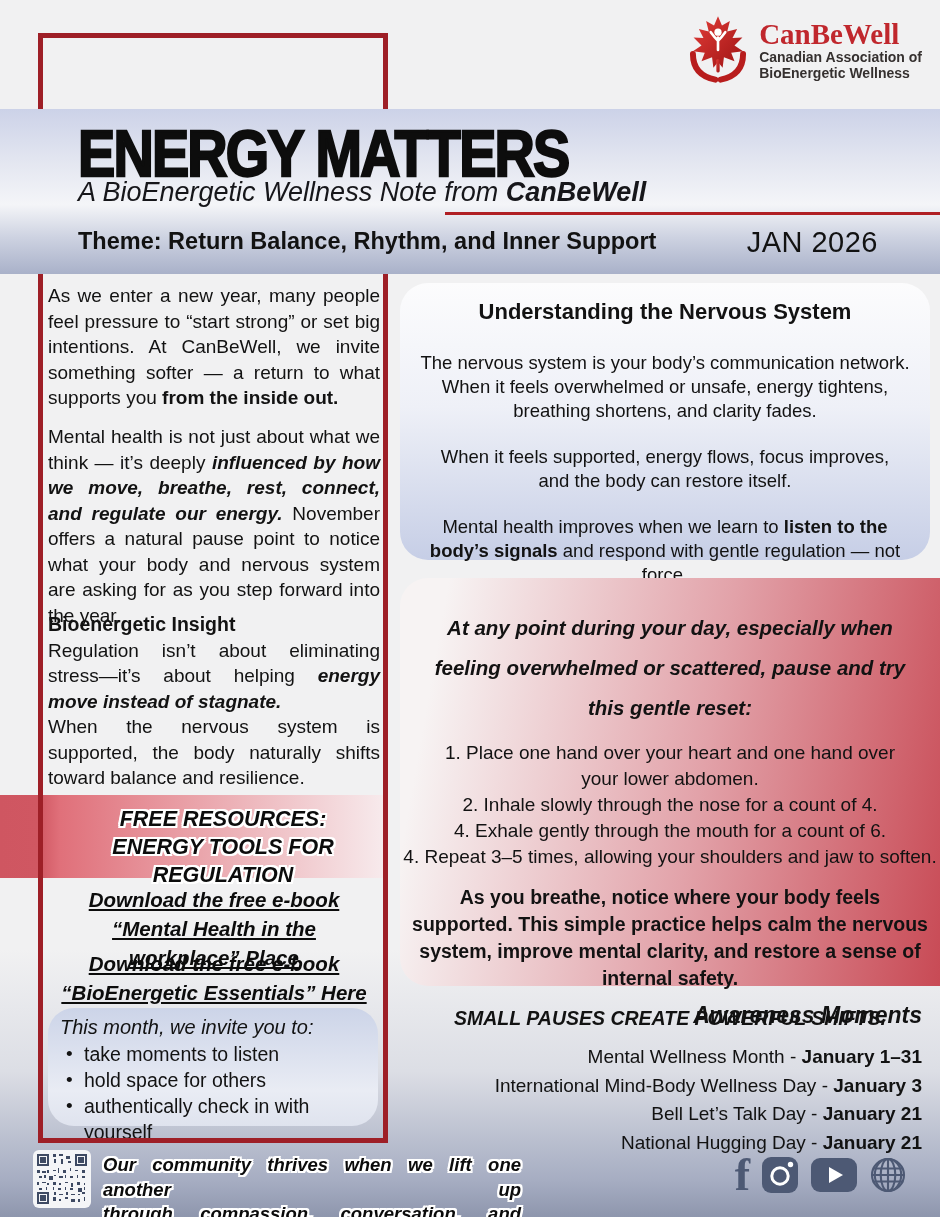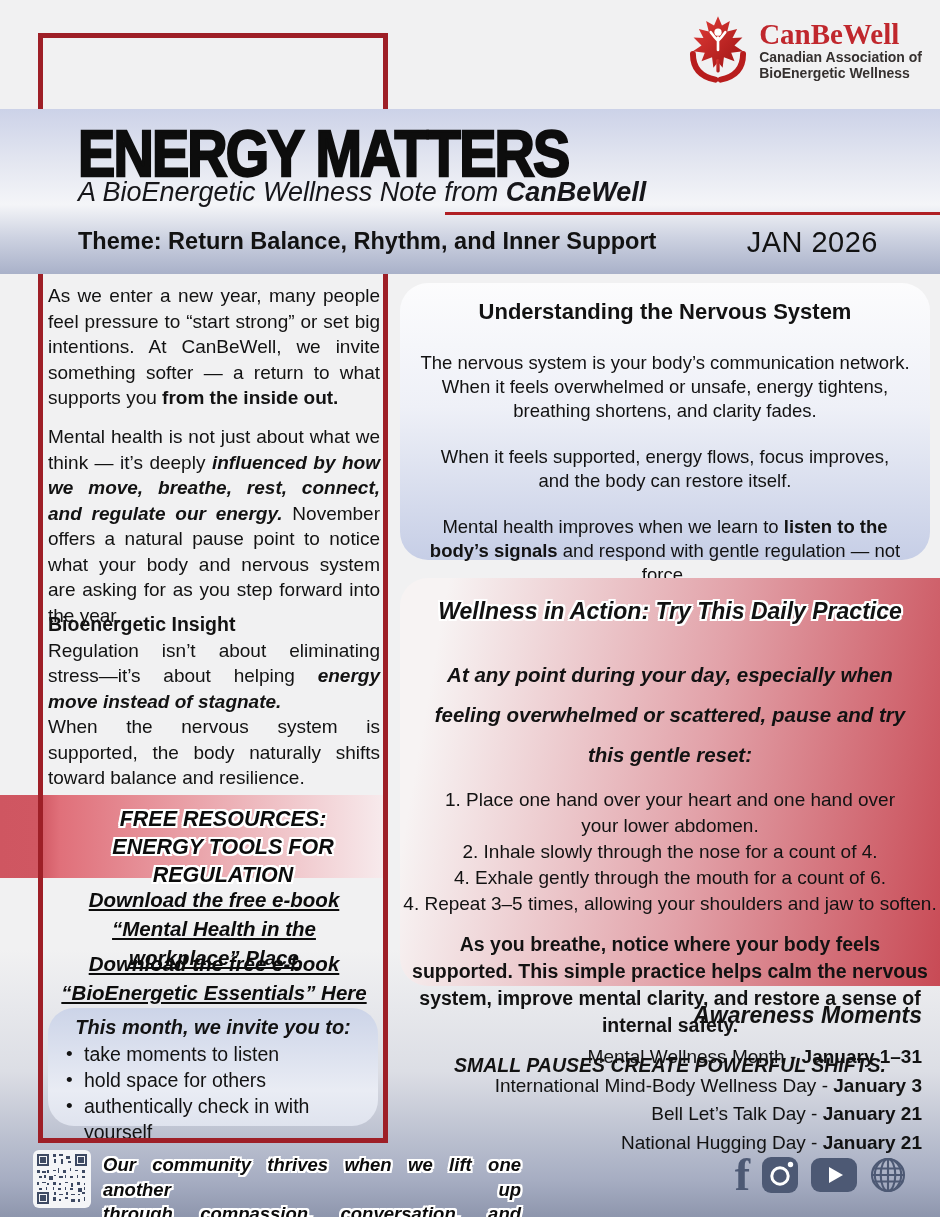--- a/index.html
+++ b/index.html
@@ -37,21 +37,21 @@
   .free-band{position:absolute;left:0;top:795px;width:383px;height:83px;z-index:1;
     background:linear-gradient(to right,#cf5661 0px,#d05762 38px,#e0707a 60px,#f7eaec 383px);}
   .free-band-text{position:absolute;left:78px;top:805px;width:290px;z-index:2;text-align:center;
     font-size:21.5px;line-height:28px;font-weight:700;font-style:italic;color:#0c0c0c;
     text-shadow:-2px -2px 0 #fff,2px -2px 0 #fff,-2px 2px 0 #fff,2px 2px 0 #fff,-2px 0 0 #fff,2px 0 0 #fff,0 -2px 0 #fff,0 2px 0 #fff;}
   .dl{position:absolute;left:58px;width:312px;z-index:2;text-align:center;
     font-size:20.5px;line-height:29px;font-weight:700;font-style:italic;text-decoration:underline;color:#0c0c0c;cursor:pointer;}
   .dl1{top:885px;} .dl2{top:949px;}
   .invite{position:absolute;left:48px;top:1008px;width:330px;height:118px;z-index:2;border-radius:26px;
     background:linear-gradient(180deg,#ccd4e8,#e9ecf4 70%,#dfe3ee);padding:8px 12px 0 12px;}
-  .invite .t{text-align:center;font-size:20px;font-weight:700;font-style:italic;margin-bottom:2px;}
+  .invite .t{text-align:left;font-size:20px;font-weight:400;font-style:italic;margin-bottom:2px;}
   .invite ul{list-style:none;}
   .invite li{font-size:19.5px;line-height:26px;padding-left:24px;position:relative;text-align:left;}
   .invite li::before{content:"•";position:absolute;left:6px;font-size:19px;}
 
   
   .nervous{position:absolute;left:400px;top:283px;width:530px;height:277px;z-index:1;border-radius:28px;
     background:linear-gradient(180deg,#fcfcfd 0%,#eef0f7 45%,#c6cee6 100%);text-align:center;}
   .nervous .t{margin-top:16px;font-size:22px;font-weight:700;text-align:center;}
   .nervous p{font-size:18.5px;line-height:24px;margin:22px auto 0 auto;}
   .nervous .w1{width:492px;margin-top:26px;} .nervous .w2{width:480px;} .nervous .w3{width:500px;}
@@ -112,21 +112,20 @@
   </div>
 
   <div class="nervous">
     <div class="t">Understanding the Nervous System</div>
     <p class="w1">The nervous system is your body’s communication network. When it feels overwhelmed or unsafe, energy tightens, breathing shortens, and clarity fades.</p>
     <p class="w2">When it feels supported, energy flows, focus improves, and the body can restore itself.</p>
     <p class="w3"><span>Mental health improves when we learn to </span><b>listen to the body’s signals</b><span> and respond with gentle regulation — not force.</span></p>
   </div>
 
   <div class="practice">
-    <div class="t">Wellness in Action: Try This Daily Practice</div>
     <div class="intro">At any point during your day, especially when feeling overwhelmed or scattered, pause and try this gentle reset:</div>
     <div class="steps">
       <div class="step wrap">1. Place one hand over your heart and one hand over your lower abdomen.</div>
       <div class="step">2. Inhale slowly through the nose for a count of 4.</div>
       <div class="step">4. Exhale gently through the mouth for a count of 6.</div>
       <div class="step">4. Repeat 3–5 times, allowing your shoulders and jaw to soften.</div>
     </div>
     <div class="outro">As you breathe, notice where your body feels supported. This simple practice helps calm the nervous system, improve mental clarity, and restore a sense of internal safety.</div>
     <div class="tag">SMALL PAUSES CREATE POWERFUL SHIFTS.</div>
   </div>

